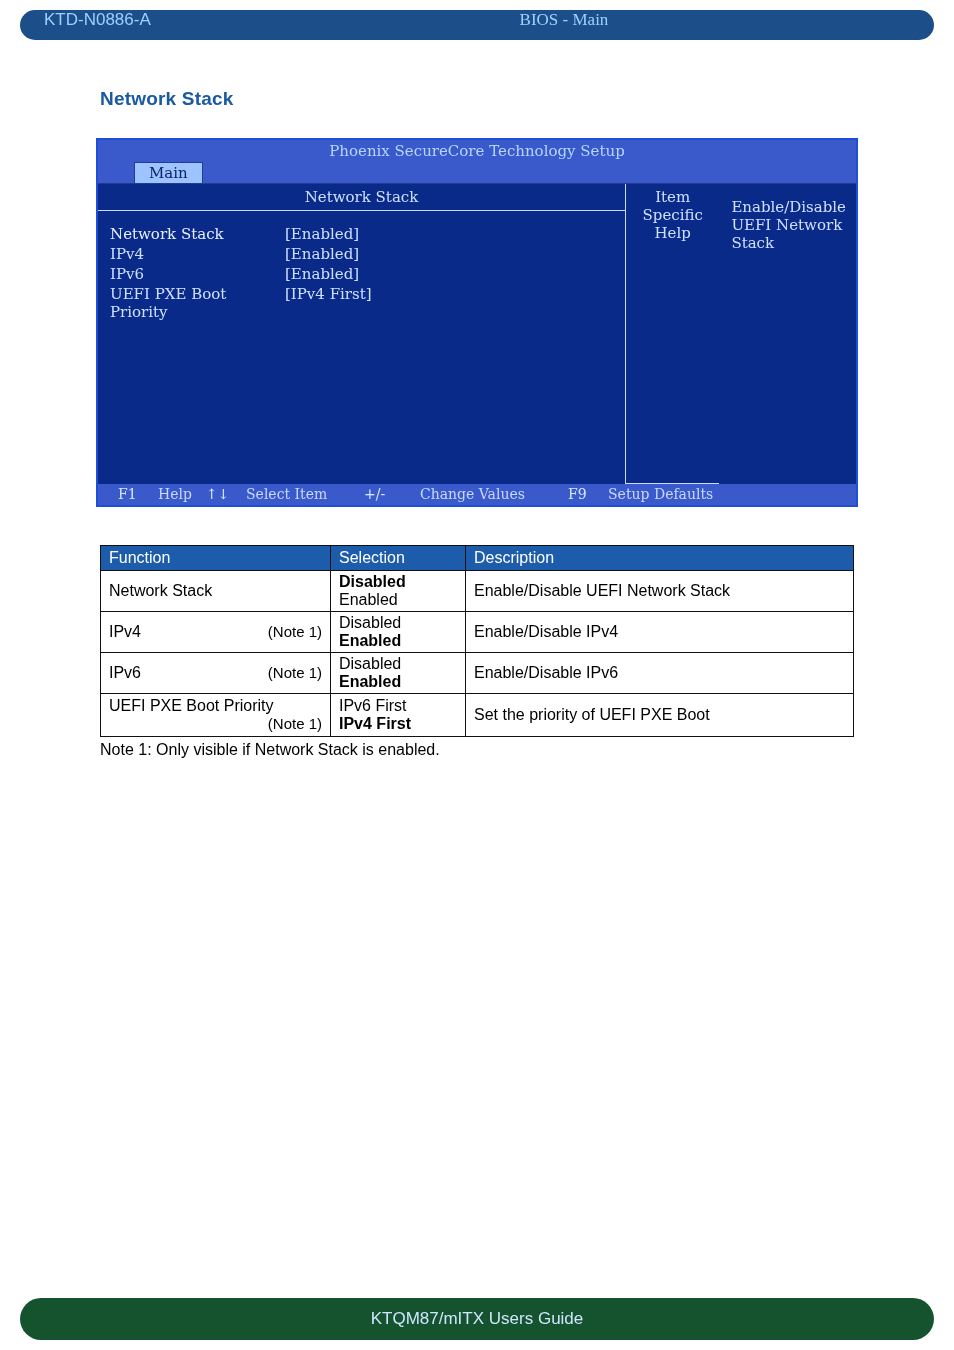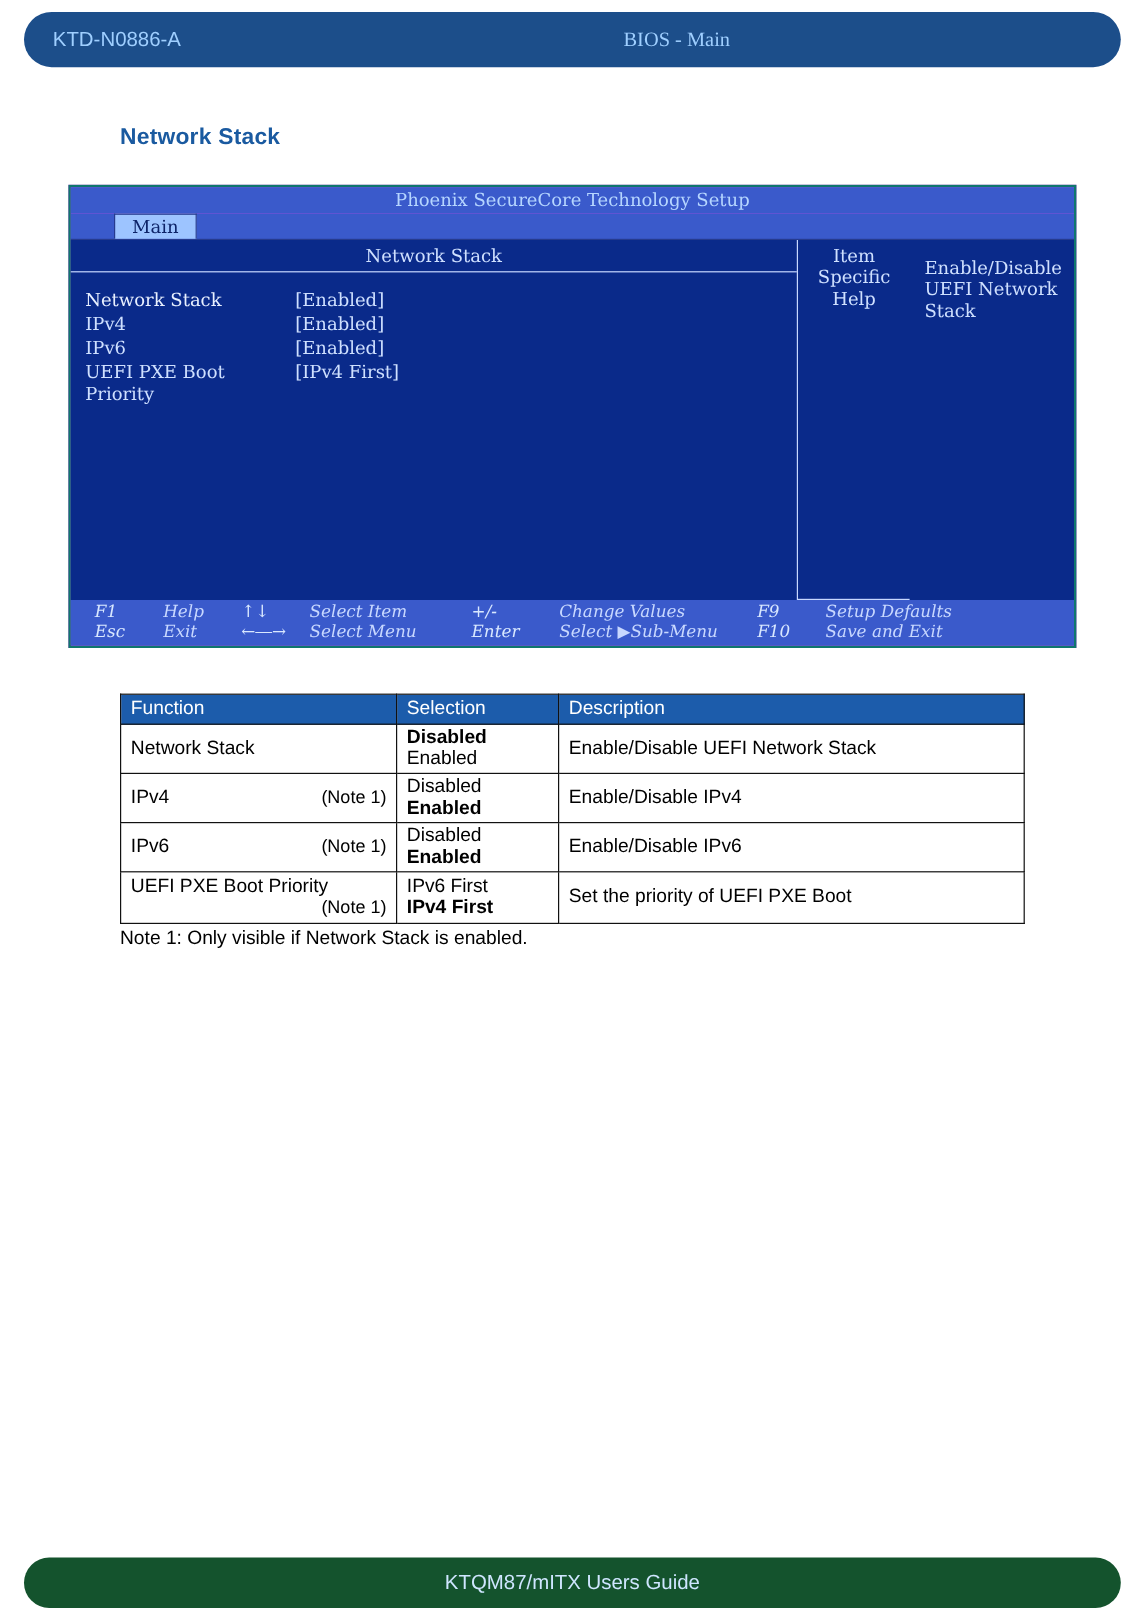--- a/index.html
+++ b/index.html
@@ -8,49 +8,49 @@
     height: 1350px;
     background: #ffffff;
     font-family: "Segoe UI", Arial, sans-serif;
     position: relative;
     overflow: hidden;
   }
 
   
   .top-band {
     margin: 10px 20px 0 20px;
-    height: 46px;
+    height: 30px;
     background: #1c4e8a;
     border-radius: 23px;
     display: flex;
-    align-items: center;
+    align-items: flex-start;
     color: #9fcfff;
     font-size: 17px;
     position: relative;
   }
   .top-band .col-left { flex: 0 0 33%; padding-left: 24px; }
   .top-band .col-mid { flex: 0 0 33%; text-align: center; color: #cfe6ff; }
   .top-band .col-right { flex: 0 0 34%; text-align: right; padding-right: 24px; font-family: Liberation Serif, serif; }
 
   
   .section-heading {
     color: #1a5aa0;
     font-weight: 600;
     font-size: 19px;
     margin: 48px 0 28px 100px;
     letter-spacing: 0.2px;
   }
 
   
   .bios-box {
-    margin: 0 57px;
-    border: 2px solid #0f766e;
+    margin: 0 96px;
+    border: 2px solid #1d4ed8;
     font-family: "DejaVu Serif", "Georgia", serif;
     font-size: 15px;
-    background: #d946ef;
+    background: #8b5cf6;
   }
   .bios-title {
     background: #3a5acb;
     color: #b6d6ff;
     text-align: center;
     padding: 2px 0;
     font-size: 15px;
   }
   .bios-tabbar {
     display: flex;
@@ -99,21 +99,21 @@
   .bios-label { width: 175px; }
   .bios-label.hi { color: #e8f0ff; }
   .bios-value { color: #cfe0ff; }
   .bios-footer {
     background: #3a5acb;
     color: #c8d8ff;
     padding: 2px 4px 2px 20px;
     font-size: 14px;
     line-height: 17px;
   }
-  .bios-footer .frow { display: flex; gap: 17px; font-style: italic; }
+  .bios-footer .frow { display: flex; gap: 0; }
   .bios-footer .k { color: #d9e8ff; width: 40px; }
   .bios-footer .a { color: #c8d8ff; width: 48px; }
   .bios-footer .sym { color: #d9e8ff; width: 40px; text-align: left; }
   .bios-footer .act { color: #c8d8ff; width: 118px; }
   .bios-footer .k2 { color: #d9e8ff; width: 56px; }
   .bios-footer .act2 { color: #c8d8ff; width: 148px; }
   .bios-footer .k3 { color: #d9e8ff; width: 40px; }
   .bios-footer .act3 { color: #c8d8ff; }
 
   
@@ -211,30 +211,20 @@
     <div class="frow">
       <span class="k">F1</span>
       <span class="a">Help</span>
       <span class="sym">↑↓</span>
       <span class="act">Select Item</span>
       <span class="k2">+/-</span>
       <span class="act2">Change Values</span>
       <span class="k3">F9</span>
       <span class="act3">Setup Defaults</span>
     </div>
-    <div class="frow">
-      <span class="k">Esc</span>
-      <span class="a">Exit</span>
-      <span class="sym">←―→</span>
-      <span class="act">Select Menu</span>
-      <span class="k2">Enter</span>
-      <span class="act2">Select ▶Sub-Menu</span>
-      <span class="k3">F10</span>
-      <span class="act3">Save and Exit</span>
-    </div>
   </div>
 </div>
 
 <table class="tbl">
   <thead>
     <tr>
       <th>Function</th>
       <th>Selection</th>
       <th>Description</th>
     </tr>

